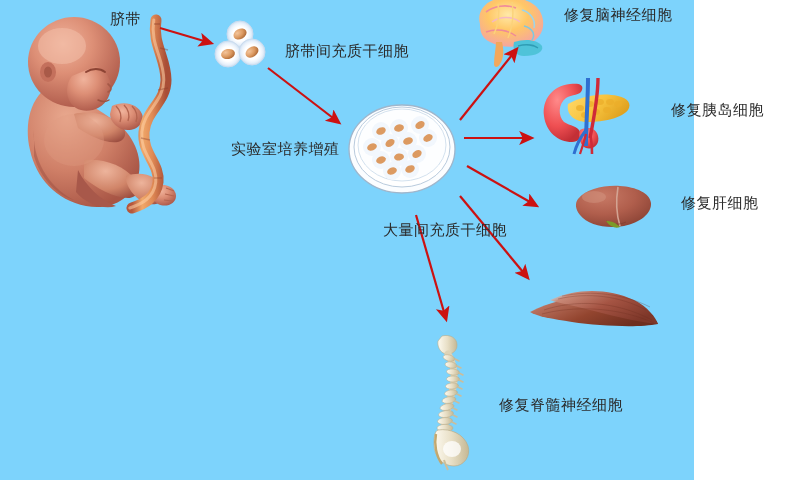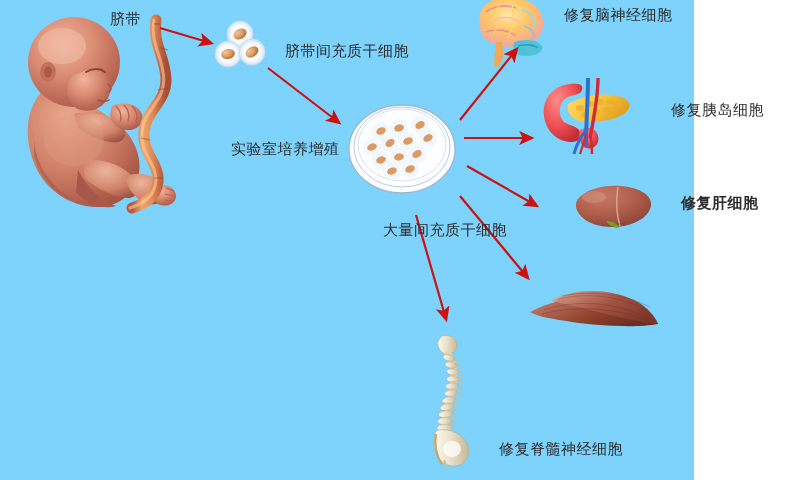--- a/index.html
+++ b/index.html
@@ -368,18 +368,18 @@
   <div class="lbl" style="left:285px;top:43px;">脐带间充质干细胞</div>
 
   <div class="lbl" style="left:231px;top:141px;">实验室培养增殖</div>
 
   <div class="lbl" style="left:339px;top:222px;margin-left:44px;">大量间充质干细胞</div>
 
   <div class="lbl" style="left:557px;top:7px;margin-left:7px;">修复脑神经细胞</div>
 
   <div class="lbl" style="left:639px;top:102px;margin-left:32px;">修复胰岛细胞</div>
 
-  <div class="lbl" style="left:681px;top:195px;font-weight:bold;">修复肝细胞</div>
-
-
-  <div class="lbl" style="left:499px;top:397px;margin-top:44px;">修复脊髓神经细胞</div>
+  <div class="lbl" style="left:681px;top:195px;">修复肝细胞</div>
+
+
+  <div class="lbl" style="left:499px;top:397px;">修复脊髓神经细胞</div>
 
 </div>
 
 </body></html>

